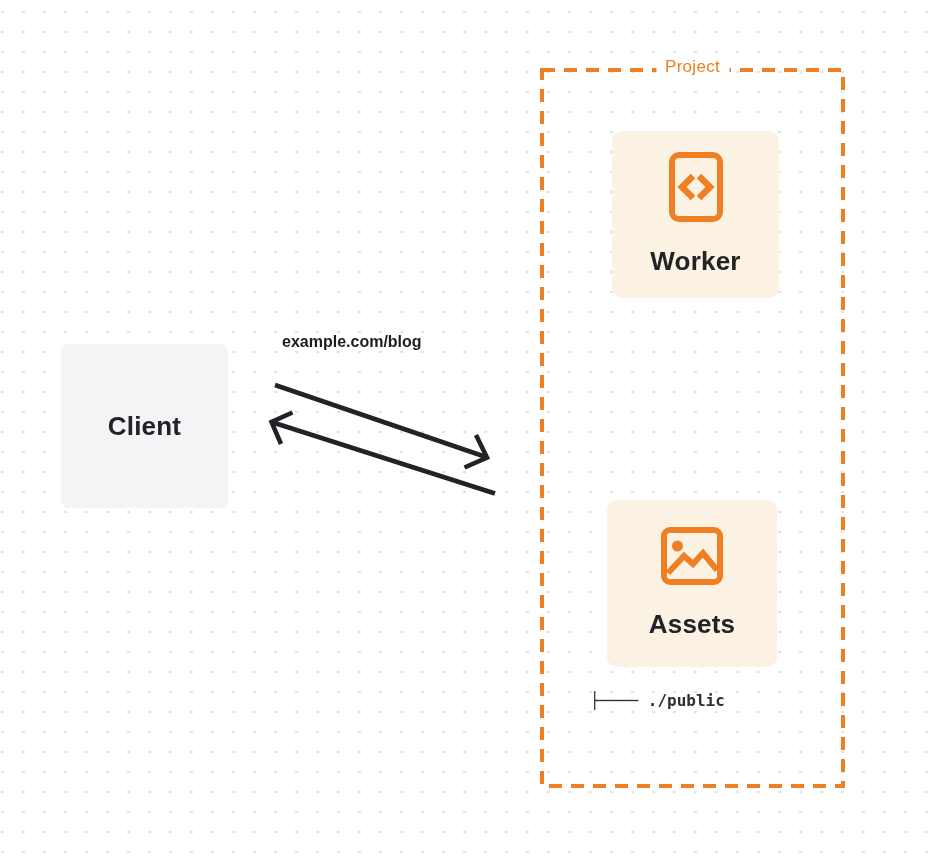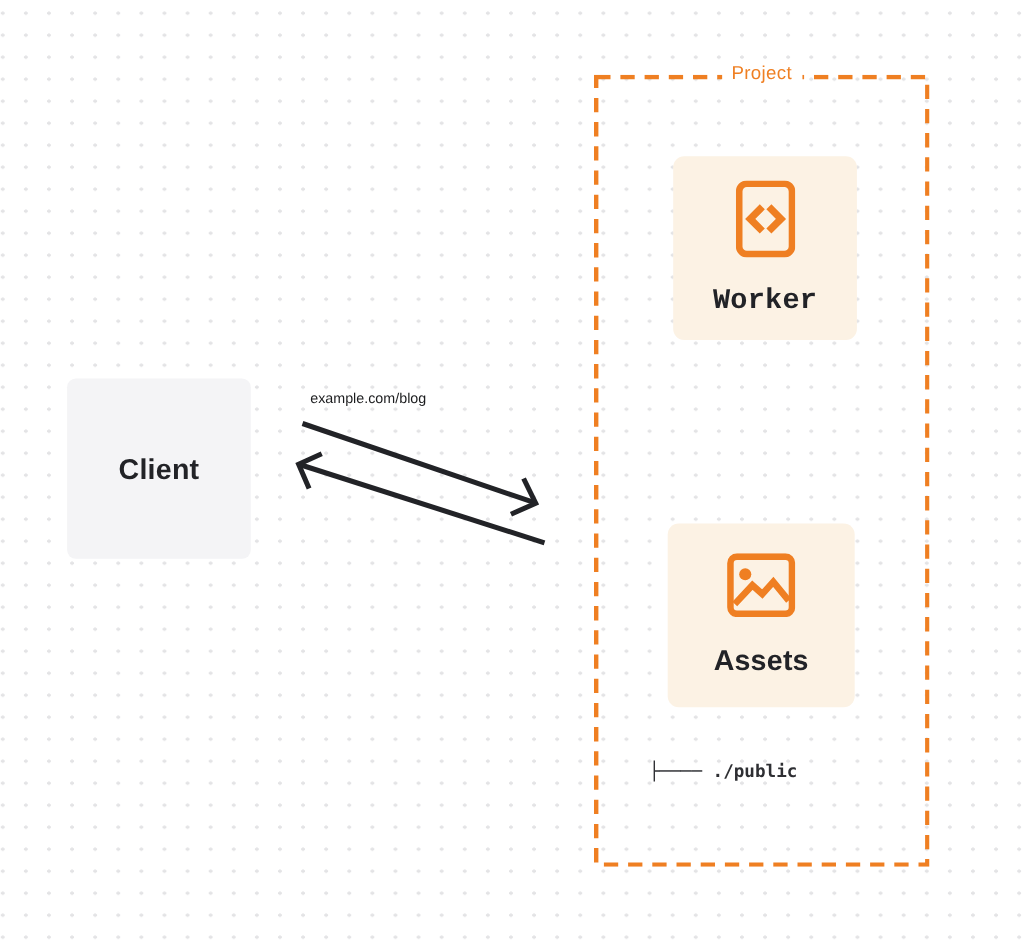--- a/index.html
+++ b/index.html
@@ -31,22 +31,22 @@
     background:var(--client-bg);
     border-radius:8px;
     display:flex; align-items:center; justify-content:center;
   }
   .node-label{
     font-size:26px; font-weight:700; color:var(--ink); letter-spacing:.2px;
   }
 
   
   .request-label{
-    left:282px; top:354px;
-    font-size:13px; font-weight:400; color:#1B1C1E;
+    left:282px; top:333px;
+    font-size:16px; font-weight:700; color:#1B1C1E;
   }
 
   
   .arrows{ left:250px; top:360px; }
   .arrow-stroke{ stroke:var(--ink); stroke-width:4.6; fill:none; stroke-linejoin:miter; }
 
   
   .project-box{ left:540px; top:68px; width:305px; height:720px; }
   .project-border{ position:absolute; inset:0; }
   .project-border rect{ fill:none; stroke:var(--accent); stroke-width:4; stroke-dasharray:13 9; }
@@ -58,22 +58,22 @@
   }
 
   
   .card{
     position:absolute;
     background:var(--card-bg);
     border-radius:10px;
     display:flex; flex-direction:column; align-items:center; justify-content:center;
     gap:24px;
   }
-  .worker-card{ left:72px; top:74px; width:167px; height:167px;font-family:Liberation Mono, monospace; }
-  .assets-card{ left:67px; top:408px; width:170px; height:167px; }
+  .worker-card{ left:72px; top:63px; width:167px; height:167px; }
+  .assets-card{ left:67px; top:432px; width:170px; height:167px; }
   .icon-stroke{ stroke:var(--accent); fill:none; }
   .icon-fill{ fill:var(--accent); }
 
   
   .file-tree{
     left:50px; top:580px;
     font-family:"DejaVu Sans Mono","Liberation Mono",monospace;
     font-size:16px; line-height:21px;
     color:var(--tree-ink);
     white-space:pre;

